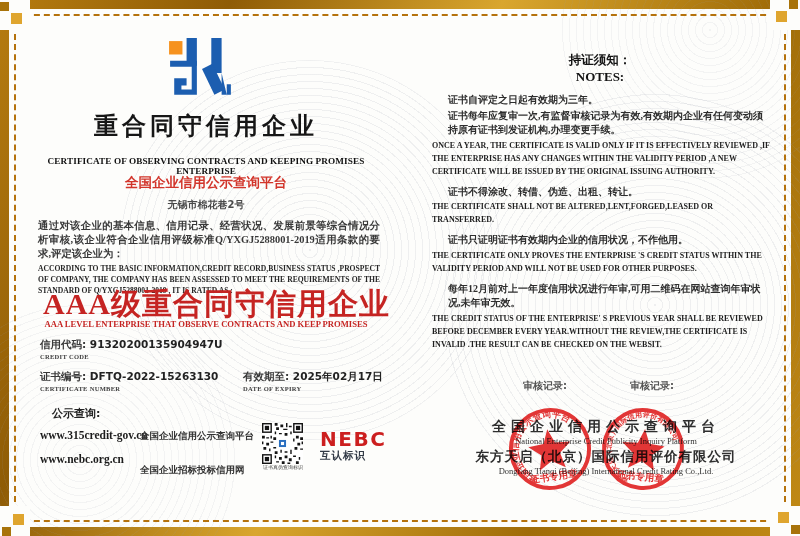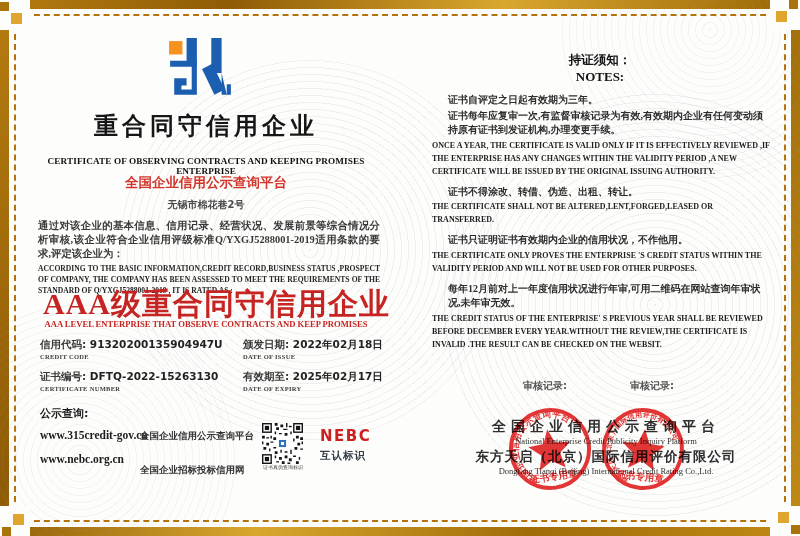--- a/index.html
+++ b/index.html
@@ -44,33 +44,33 @@
     font-weight:bold;font-size:30px;letter-spacing:1px;color:#c52422;}
   .rating-en{position:absolute;left:22px;top:319px;width:368px;text-align:center;
     font-weight:bold;font-size:8.6px;color:#c52422;}
   .field{position:absolute;width:205px;}
   .f1{left:40px;top:338px;} .f2{left:243px;top:338px;}
   .f3{left:40px;top:370px;} .f4{left:243px;top:370px;}
   .field .row{font-weight:bold;font-size:10.5px;color:#3a3a3a;
     font-family:"DejaVu Sans",sans-serif;white-space:nowrap;}
   .field .row .val{font-family:"DejaVu Sans",sans-serif;color:#222;}
   .field .sub{font-weight:bold;font-size:6.5px;letter-spacing:.3px;color:#3e3e3e;margin-top:1px;}
-  .query-title{position:absolute;left:40px;top:406px;font-family:"DejaVu Sans",sans-serif;
+  .query-title{position:absolute;left:52px;top:406px;font-family:"DejaVu Sans",sans-serif;
     font-weight:bold;font-size:11px;color:#222;}
   .q-url1{position:absolute;left:40px;top:429px;font-weight:bold;font-size:11.5px;color:#1c1c1c;}
   .q-name1{position:absolute;left:140px;top:430px;font-family:"DejaVu Sans",sans-serif;
     font-weight:bold;font-size:9.5px;color:#333;}
   .q-url2{position:absolute;left:40px;top:453px;font-weight:bold;font-size:11.5px;color:#1c1c1c;}
   .q-name2{position:absolute;left:140px;top:454px;font-family:"DejaVu Sans",sans-serif;
     font-weight:bold;font-size:9.5px;color:#333;margin-top:10px;}
   .qr{position:absolute;left:262px;top:423px;width:41px;height:41px;}
   .qr-caption{position:absolute;left:256px;top:464px;width:54px;text-align:center;
     font-size:5px;color:#444;font-family:"DejaVu Sans",sans-serif;}
   .nebc{position:absolute;left:320px;top:427px;font-family:"DejaVu Sans",sans-serif;
-    font-weight:bold;font-size:15px;letter-spacing:1.5px;color:#cc1f1f;}
+    font-weight:bold;font-size:20px;letter-spacing:1.5px;color:#cc1f1f;}
   .nebc-label{position:absolute;left:320px;top:449px;font-weight:bold;font-size:10.5px;
     letter-spacing:1px;color:#323a46;}
   
   .notes-title-zh{position:absolute;left:430px;top:52px;width:340px;text-align:center;
     font-family:"DejaVu Sans",sans-serif;font-weight:bold;font-size:12.5px;color:#141414;}
   .notes-title-en{position:absolute;left:430px;top:69px;width:340px;text-align:center;
     font-weight:bold;font-size:13px;color:#141414;}
   .notes{position:absolute;left:432px;top:93px;width:340px;}
   .notes .n-zh{font-weight:bold;font-size:10px;line-height:14.5px;color:#2e2e2e;margin:0 0 1px 16px;}
   .notes .n-en{font-weight:bold;font-size:8px;line-height:13px;color:#1f1f1f;margin:0 0 7px 0;}
@@ -144,24 +144,20 @@
       <p class="en">ACCORDING TO THE BASIC INFORMATION,CREDIT RECORD,BUSINESS STATUS ,PROSPECT OF COMPANY, THE COMPANY HAS BEEN ASSESSED TO MEET THE REQUIREMENTS OF THE STANDARD OF Q/YXGJ5288001-2019 , IT IS RATED AS :</p>
     </div>
 
     <div class="rating-zh">AAA级重合同守信用企业</div>
     <div class="rating-en">AAA LEVEL ENTERPRISE THAT OBSERVE CONTRACTS AND KEEP PROMISES</div>
 
     <div class="field f1">
       <div class="row"><span>信用代码:</span> <span class="val">91320200135904947U</span></div>
       <div class="sub">CREDIT CODE</div>
     </div>
-    <div class="field f2">
-      <div class="row"><span>颁发日期:</span> <span class="val">2022年02月18日</span></div>
-      <div class="sub">DATE OF ISSUE</div>
-    </div>
     <div class="field f3">
       <div class="row"><span>证书编号:</span> <span class="val">DFTQ-2022-15263130</span></div>
       <div class="sub">CERTIFICATE NUMBER</div>
     </div>
     <div class="field f4">
       <div class="row"><span>有效期至:</span> <span class="val">2025年02月17日</span></div>
       <div class="sub">DATE OF EXPIRY</div>
     </div>
 
     <div class="query-title">公示查询:</div>

